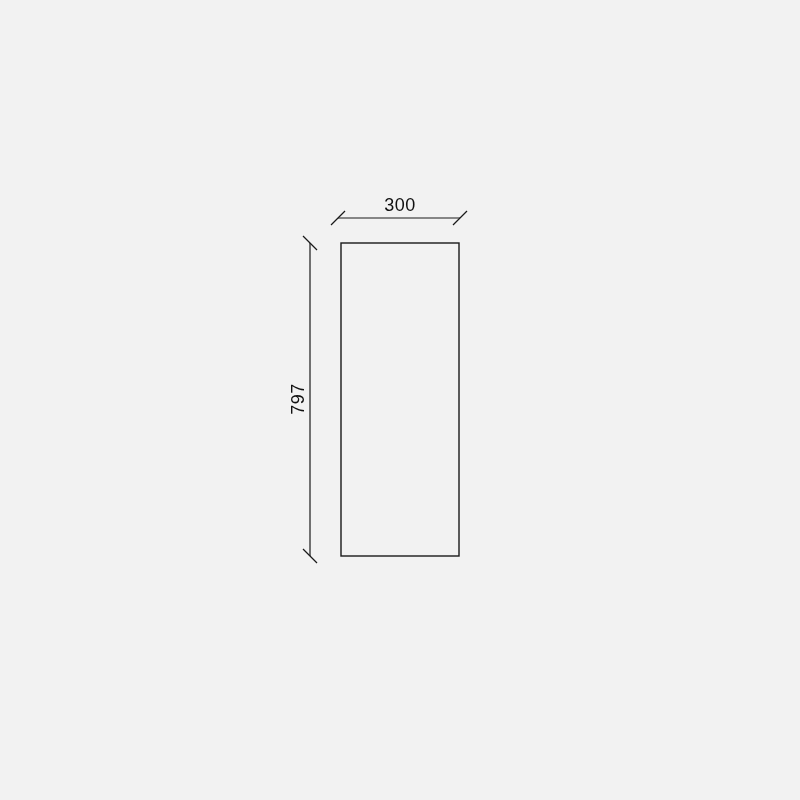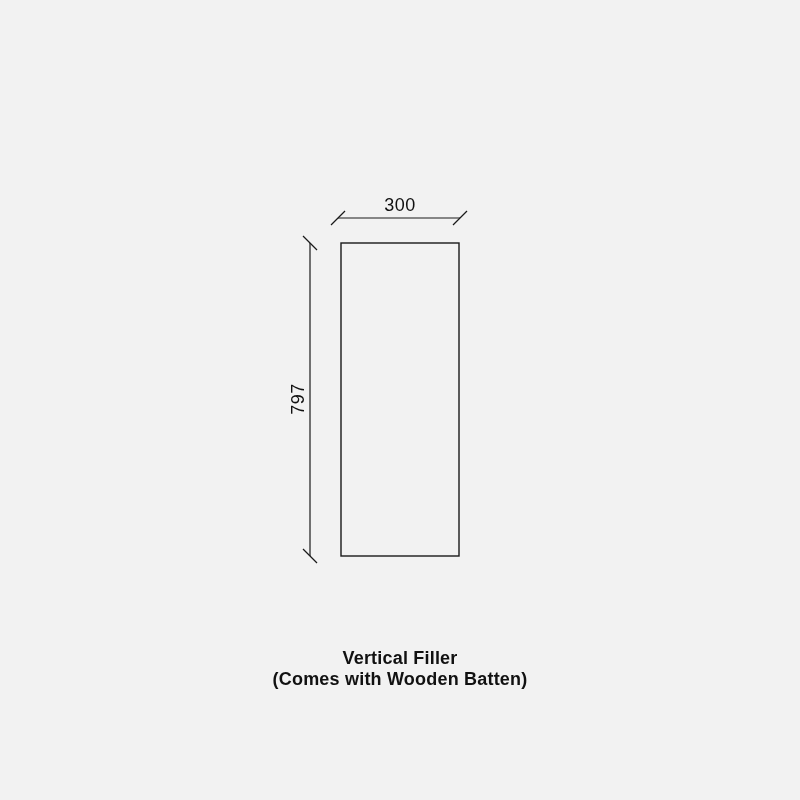--- a/index.html
+++ b/index.html
@@ -80,18 +80,14 @@
     </g>
 
     <g class="dim">
       <line x1="310" y1="243" x2="310" y2="556"></line>
       <line x1="303" y1="236" x2="317" y2="250"></line>
       <line x1="303" y1="549" x2="317" y2="563"></line>
       <text class="dim-text" transform="translate(304 399) rotate(-90)" text-anchor="middle">797</text>
     </g>
   </svg>
 
-  <div class="caption">
-    <div>Vertical Filler</div>
-    <div>(Comes with Wooden Batten)</div>
-  </div>
 
 </div>
 
 </body></html>

